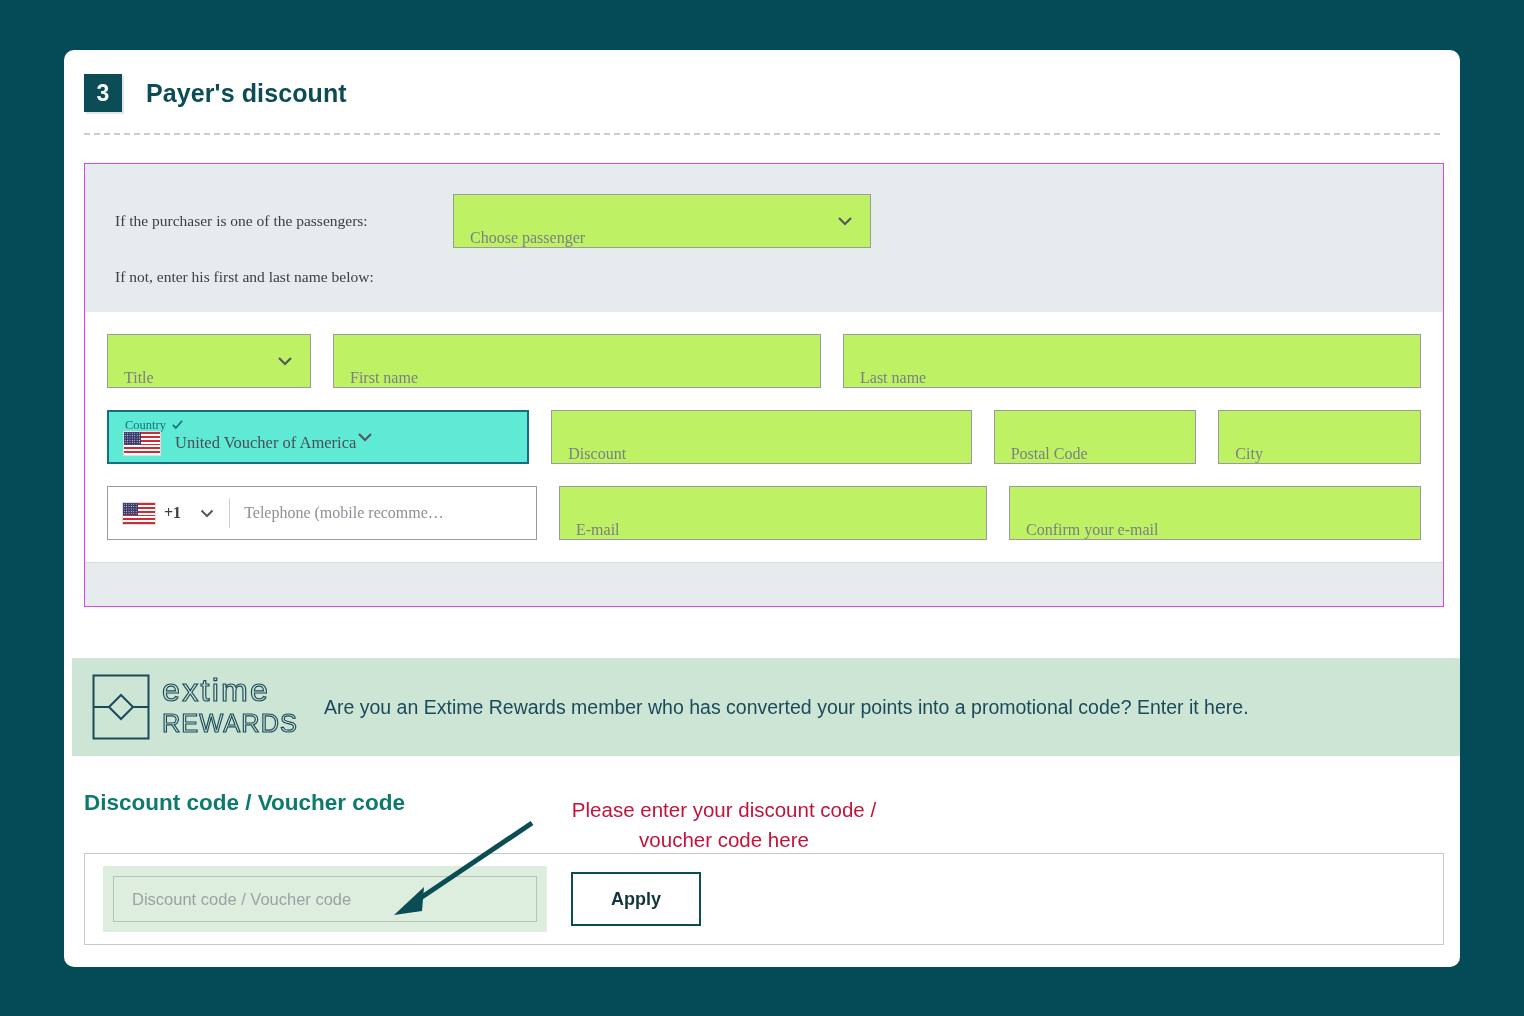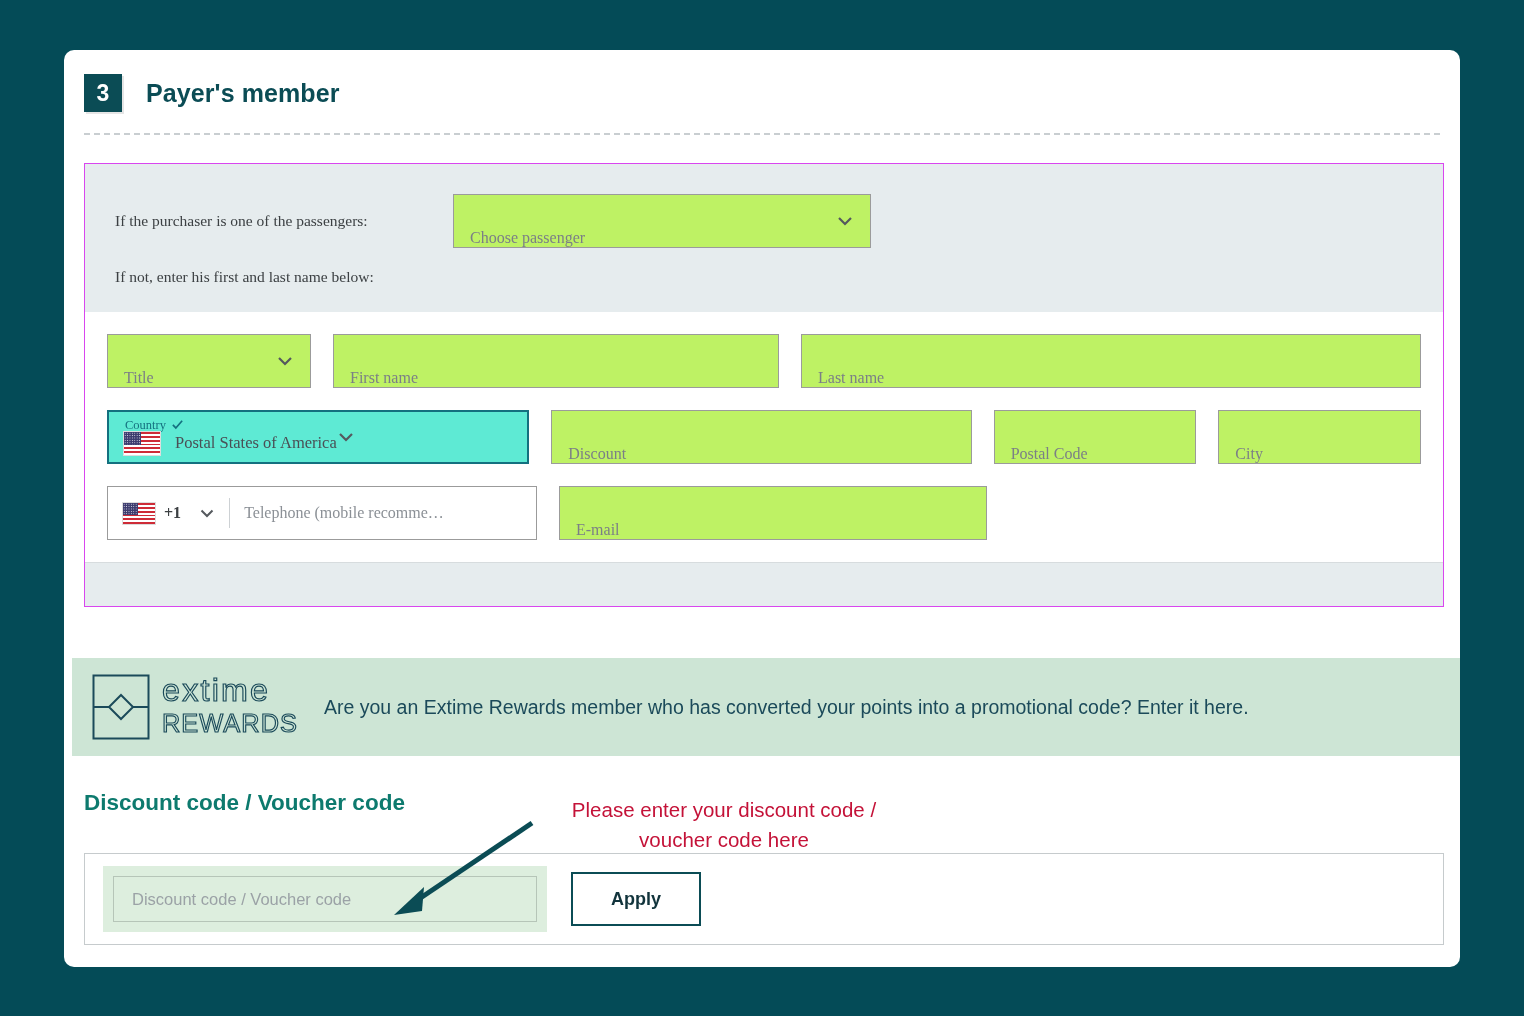--- a/index.html
+++ b/index.html
@@ -123,21 +123,21 @@
   .form-fields {
     background: #ffffff;
     padding: 22px 22px 0 22px;
   }
   .row {
     display: flex;
     gap: 22px;
     margin-bottom: 22px;
   }
   .f-title   { width: 204px; }
-  .f-first   { width: 446px; }
+  .f-first   { width: 488px; }
   .f-last    { flex: 1; }
 
   .f-country { width: 430px; }
   .f-address { width: 428px; }
   .f-postal  { width: 206px; }
   .f-city    { width: 206px; }
 
   .f-phone   { width: 430px; }
   .f-email   { width: 428px; }
   .f-confirm { flex: 1; }
@@ -364,21 +364,21 @@
   }
 </style>
 </head>
 <body>
 
 <div class="page">
   <div class="card">
 
     <div class="step-header">
       <div class="step-badge">3</div>
-      <div class="step-title">Payer's member</div>
+      <div class="step-title">Payer's discount</div>
     </div>
     <div class="divider-dashed"></div>
 
     <div class="form-box">
 
       <div class="form-top">
         <div class="purchaser-row">
           <div class="purchaser-label">If the purchaser is one of the passengers:</div>
           <div class="sel passenger-select">
             <span>Choose passenger</span>
@@ -419,21 +419,21 @@
                 <svg viewBox="0 0 14 14" width="13" height="13">
                     <path d="M2 7.5 L5.2 10.7 L12 3" fill="none" stroke="#14707F" stroke-width="1.8"></path>
                   </svg>
               </span>
             </div>
             <div class="country-value">
               <span class="flag">
                 <span class="stripes"></span>
                   <span class="canton"></span>
               </span>
-              <span>Postal States of America</span>
+              <span>United Voucher of America</span>
             </div>
             <span class="chev">
               <svg viewBox="0 0 18 18" width="18" height="18">
                   <path d="M3 6 L9 12 L15 6" fill="none" stroke="#55595e" stroke-width="2.2"></path>
                 </svg>
             </span>
           </div>
           <div class="inp f-address">
             <span>Discount</span>
           </div>
@@ -457,20 +457,23 @@
                 <svg viewBox="0 0 16 16" width="16" height="16">
                     <path d="M2.5 5.5 L8 11 L13.5 5.5" fill="none" stroke="#55595e" stroke-width="2"></path>
                   </svg>
               </span>
             </div>
             <div class="phone-sep"></div>
             <div class="phone-input">Telephone (mobile recomme…</div>
           </div>
           <div class="inp f-email">
             <span>E-mail</span>
+          </div>
+          <div class="inp f-confirm">
+            <span>Confirm your e-mail</span>
           </div>
         </div>
 
       </div>
 
       <div class="form-footer"></div>
     </div>
 
     <div class="rewards">
       <div class="ex-logo">

